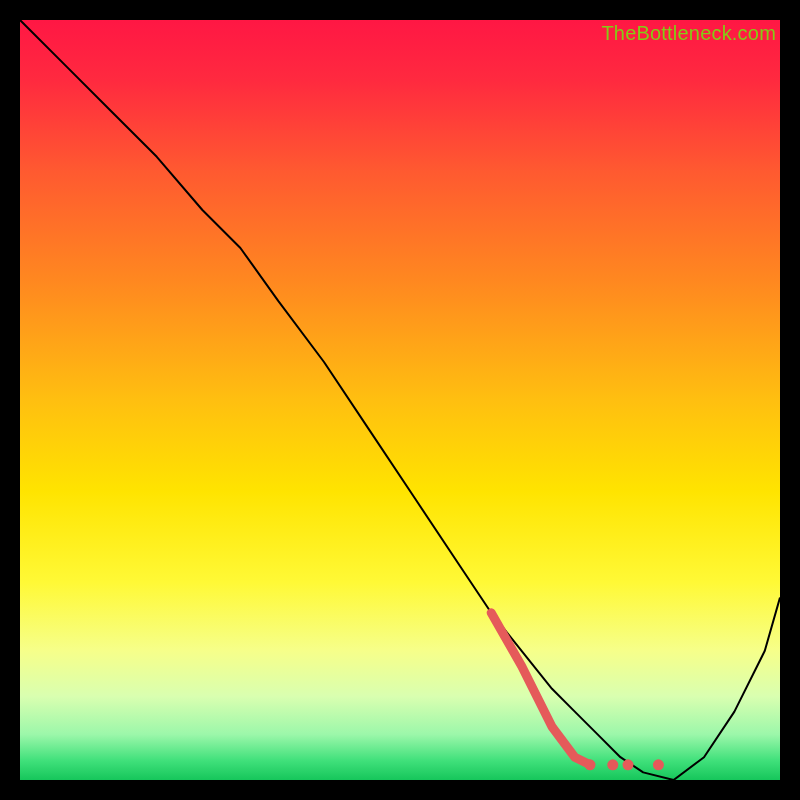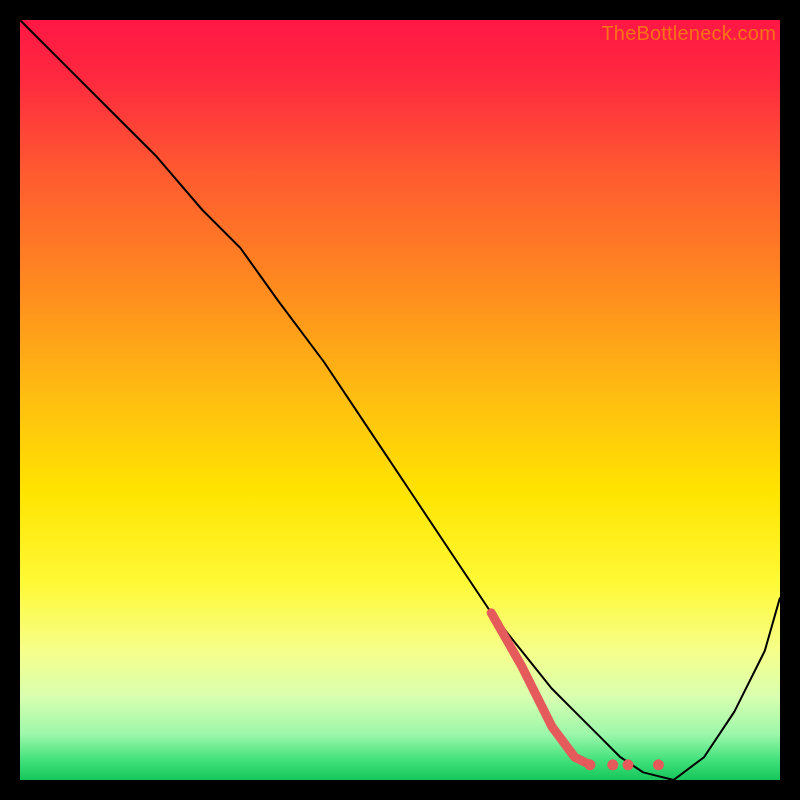--- a/index.html
+++ b/index.html
@@ -22,21 +22,21 @@
     left: 20px;
     top: 20px;
     width: 760px;
     height: 760px;
     background: #000;
   }
   .watermark {
     position: absolute;
     top: 2px;
     right: 4px;
-    color: #f97316;
+    color: #84cc16;
     font-size: 20px;
     font-weight: 500;
     letter-spacing: 0.2px;
     user-select: none;
   }
   svg { display: block; }
 </style>
 </head>
 <body>
 

